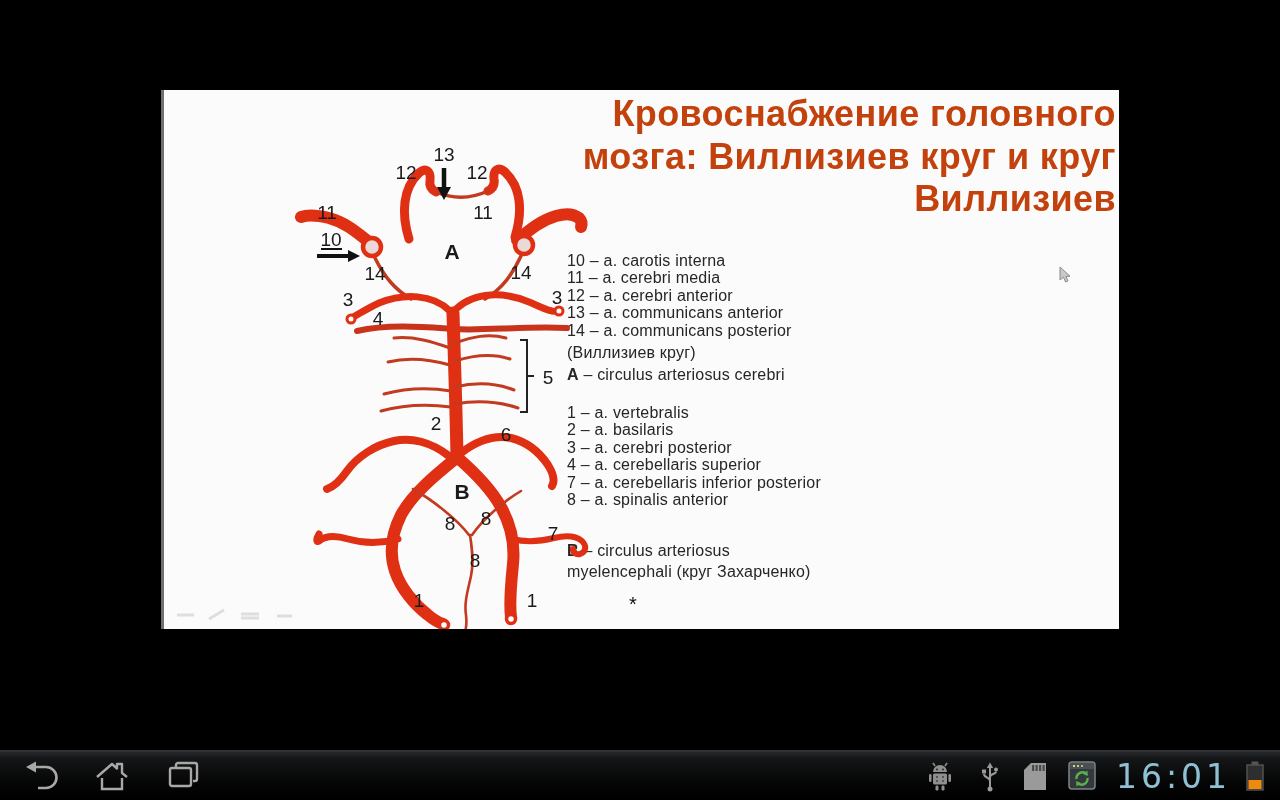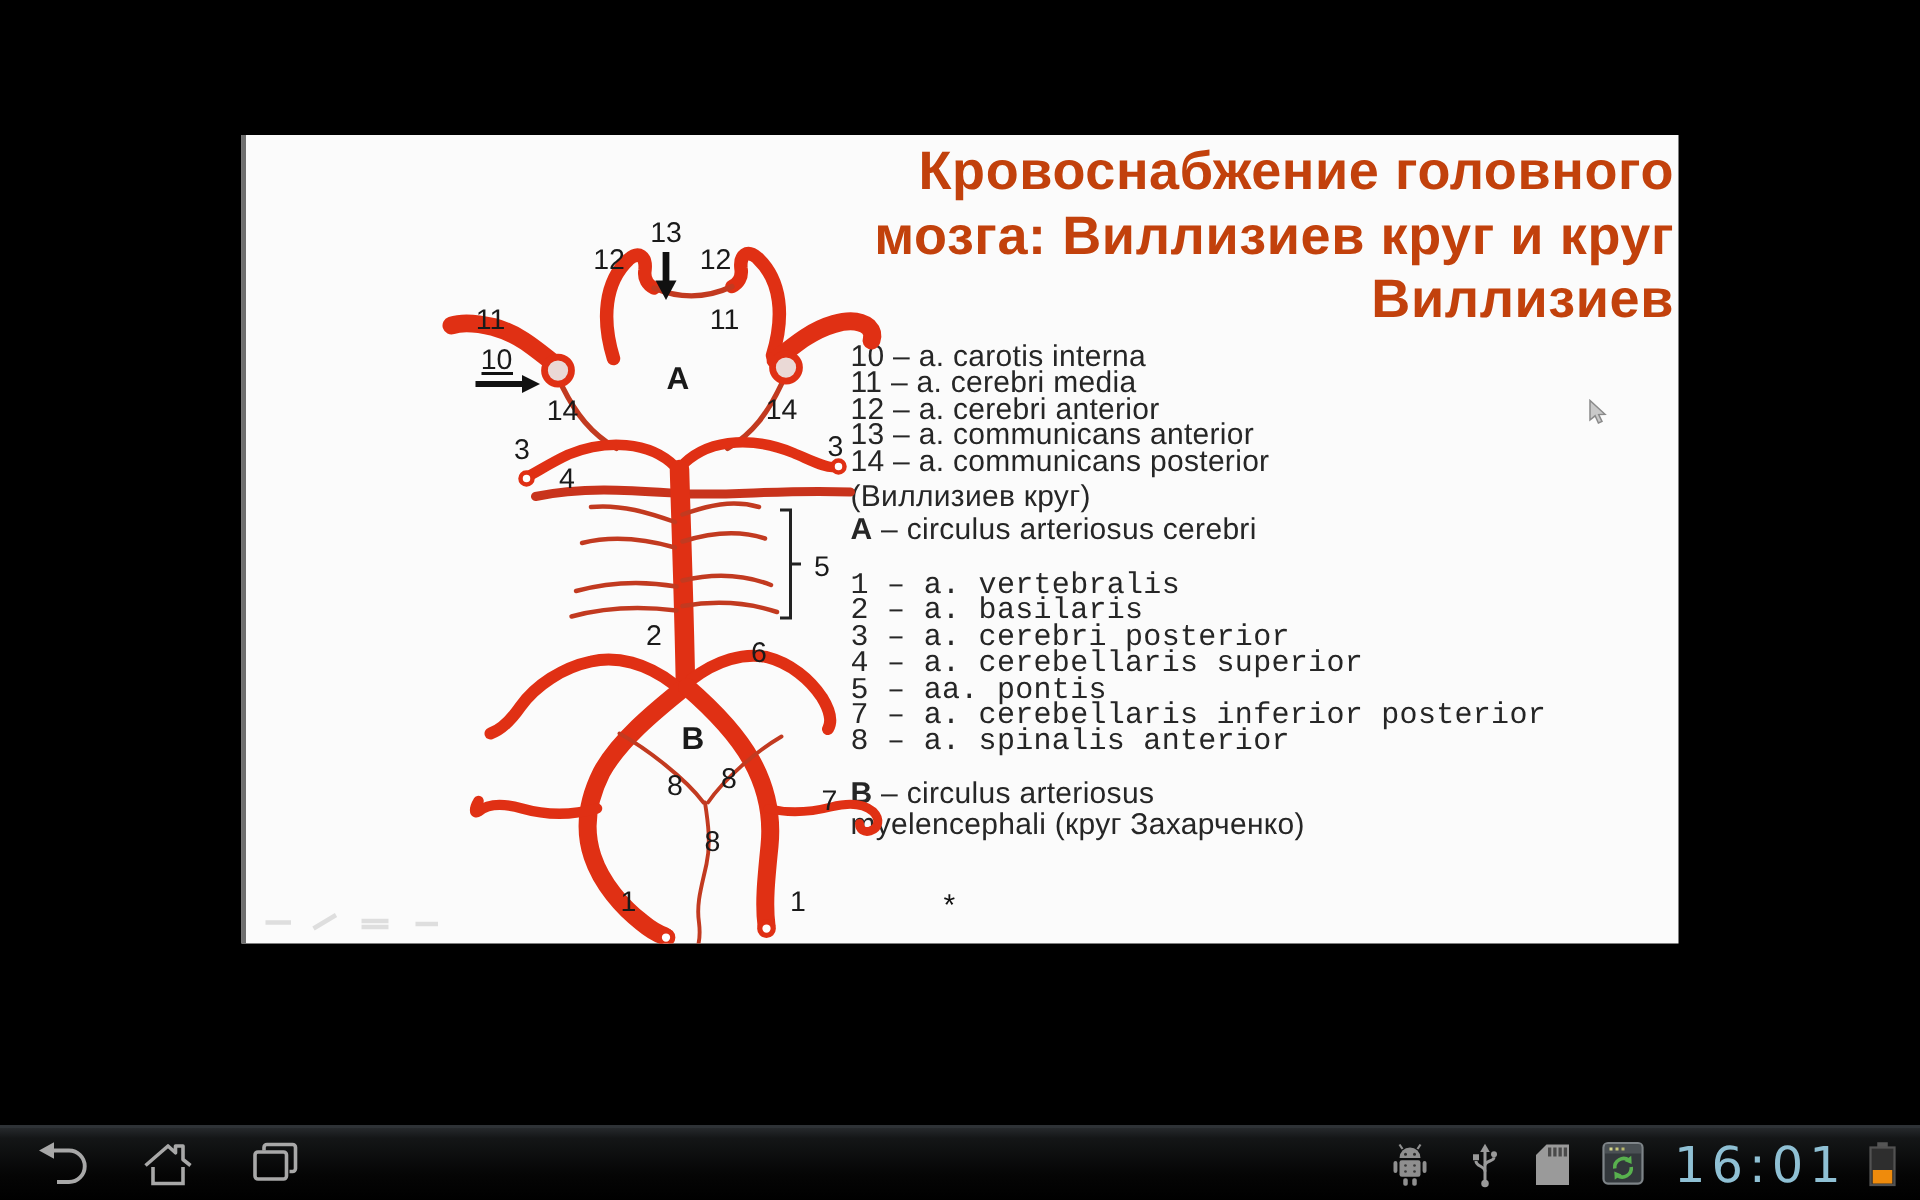--- a/index.html
+++ b/index.html
@@ -8,26 +8,26 @@
   .screen{position:absolute;inset:0;background:#000;}
 
   
   .slide{position:absolute;left:161px;top:90px;width:958px;height:539px;
          background:#fbfbfb;}
   .slide .edge{position:absolute;left:0;top:0;width:3px;height:100%;background:#6f6f6f;}
   .title{position:absolute;left:330px;top:3px;width:625px;text-align:right;
          font-weight:bold;font-size:36px;line-height:42.5px;color:#c2410c;
          letter-spacing:.4px;}
   .title div{white-space:nowrap;}
-  .lg{position:absolute;left:406px;font-size:20px;line-height:17.4px;
-      color:#262626;white-space:nowrap;letter-spacing:.2px;}
+  .lg{position:absolute;left:406px;font-size:16px;line-height:17.4px;
+      color:#262626;white-space:nowrap;letter-spacing:.2px;margin-top:22px;}
   .lg b{font-weight:bold;}
   .lg-top{top:140px;}
   .lg-a{top:230px;line-height:22px;}
-  .lg-bottom{top:292px;font-family:Liberation Mono, monospace;}
+  .lg-bottom{top:292px;}
   .lg-b{top:429px;line-height:20.5px;}
   .footnote{position:absolute;left:468px;top:503px;font-size:20px;color:#111;}
   .diagram{position:absolute;left:0;top:0;pointer-events:none;}
   .dl{font-family:"Liberation Sans",sans-serif;font-size:19px;fill:#1a1a1a;text-anchor:middle;}
   .dlb{font-weight:bold;font-size:21px;}
   .cursor{position:absolute;left:897px;top:176px;}
 
   
   .navbar{position:absolute;left:0;bottom:0;width:1280px;height:48px;
           border-top:2px solid #2e3236;
@@ -62,21 +62,20 @@
     <div class="lg lg-a">
       <div>(Виллизиев круг)</div>
       <div><b>A</b><span> – circulus arteriosus cerebri</span></div>
     </div>
 
     <div class="lg lg-bottom">
       <div>1 – a. vertebralis</div>
       <div>2 – a. basilaris</div>
       <div>3 – a. cerebri posterior</div>
       <div>4 – a. cerebellaris superior</div>
-      <div>5 – aa. pontis</div>
       <div>7 – a. cerebellaris inferior posterior</div>
       <div>8 – a. spinalis anterior</div>
     </div>
 
     <div class="lg lg-b">
       <div><b>B</b><span> – circulus arteriosus</span></div>
       <div>myelencephali (круг Захарченко)</div>
     </div>
 
     <span class="footnote">*</span>

